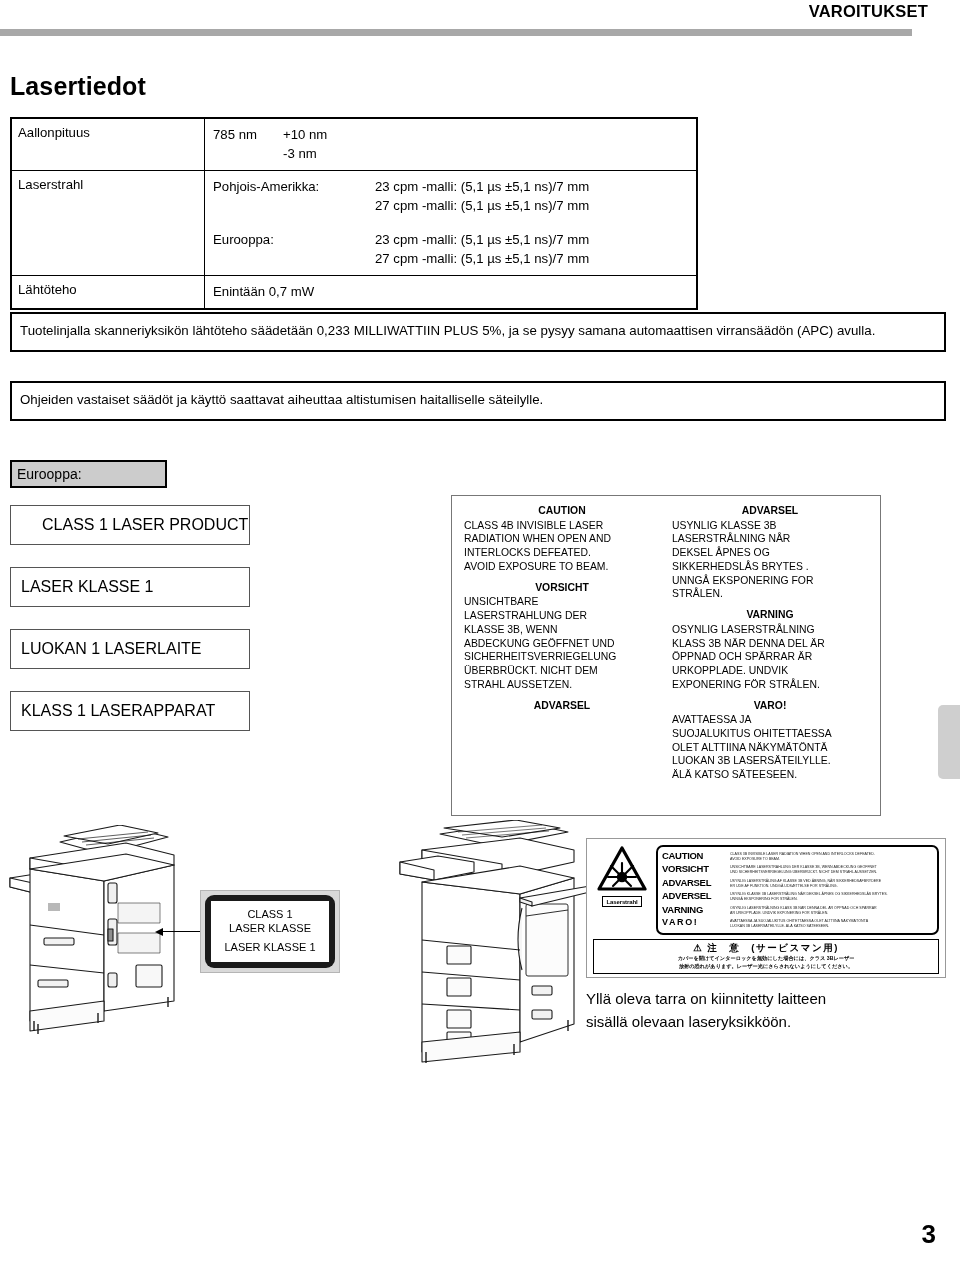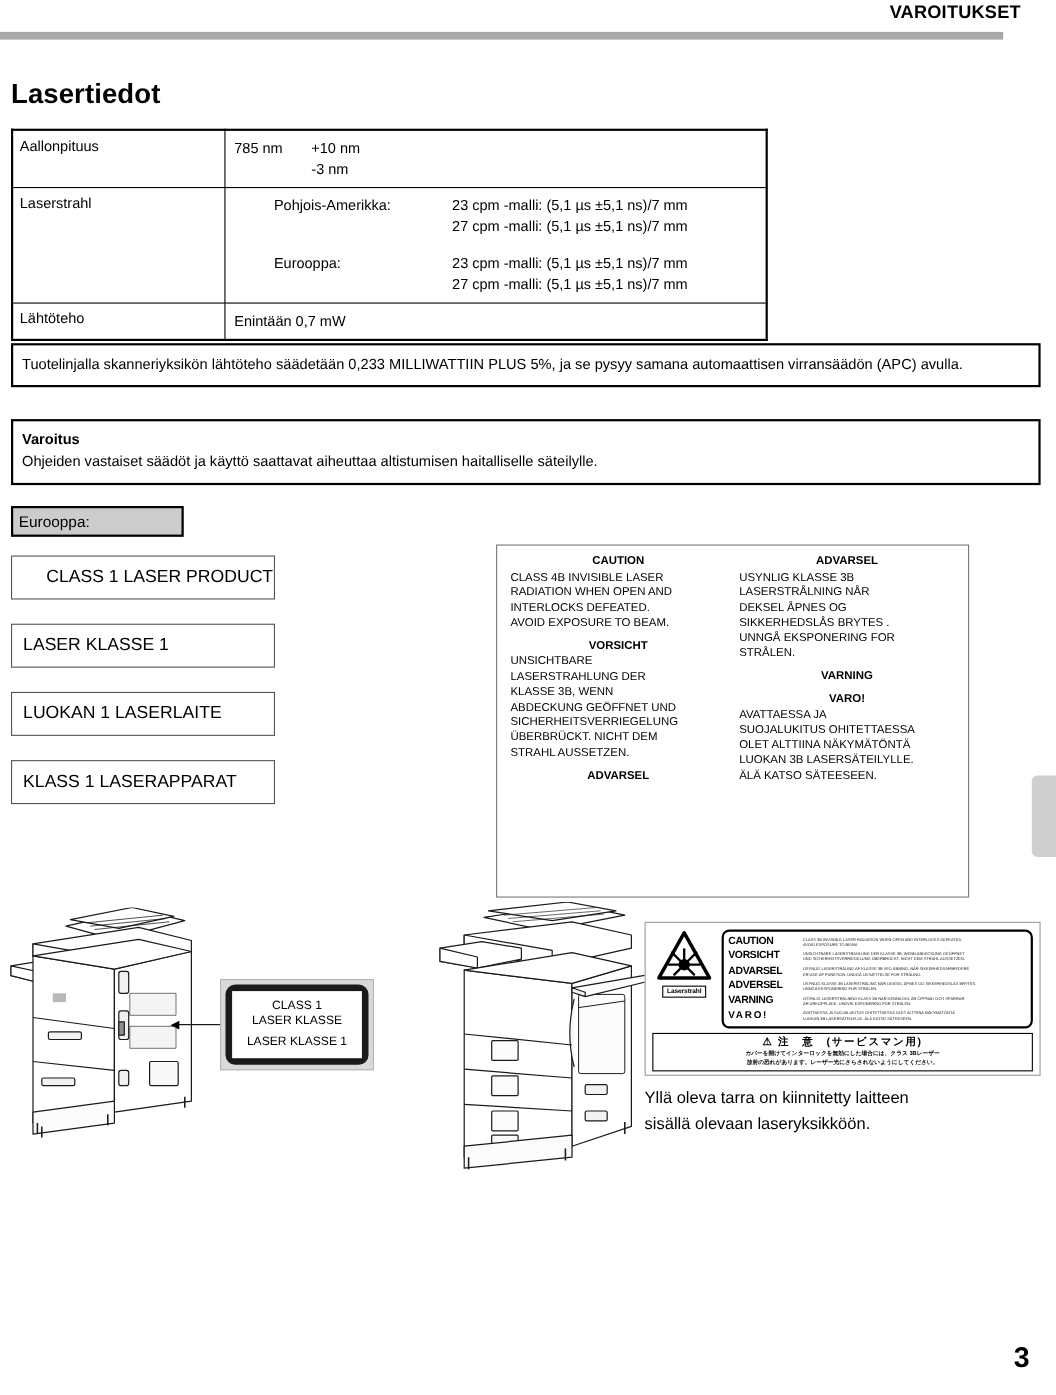--- a/index.html
+++ b/index.html
@@ -65,21 +65,21 @@
     vertical-align: top;
     padding: 6px 0 7px 6px;
   }
   .spec-table td.label { width: 186px; }
   .spec-table td.value { padding-left: 8px; }
   .spec-row-inner { display: flex; }
   .sv-a { width: 70px; flex: none; }
   .sv-b { flex: none; }
   .pulse-grid { display: grid; grid-template-columns: 162px 1fr; row-gap: 0; }
   .pulse-grid .reg { padding-top: 0; }
-  .pulse-block { margin-bottom: 14px; margin-left: 36px; }
+  .pulse-block { margin-bottom: 14px; }
   .pulse-block:last-child { margin-bottom: 0; }
   .line { line-height: 1.45; white-space: nowrap; }
 
   
   .note-box {
     position: absolute;
     left: 10px;
     border: 2px solid #000;
     font-size: 13.3px;
     line-height: 1.5;
@@ -385,21 +385,20 @@
       </td>
     </tr>
   </tbody>
 </table>
 
 <div class="note-box" id="note-apc">
   <div>Tuotelinjalla skanneriyksikön lähtöteho säädetään 0,233 MILLIWATTIIN PLUS 5%, ja se pysyy samana automaattisen virransäädön (APC) avulla.</div>
 </div>
 
 <div class="note-box" id="note-varoitus">
-  <div class="note-title">Varoitus</div>
   <div>Ohjeiden vastaiset säädöt ja käyttö saattavat aiheuttaa altistumisen haitalliselle säteilylle.</div>
 </div>
 
 <div class="europe-chip">Eurooppa:</div>
 
 <div class="class-box" id="class-box-0">CLASS 1 LASER PRODUCT</div>
 <div class="class-box" id="class-box-1">LASER KLASSE 1</div>
 <div class="class-box" id="class-box-2">LUOKAN 1 LASERLAITE</div>
 <div class="class-box" id="class-box-3">KLASS 1 LASERAPPARAT</div>
 
@@ -431,20 +430,25 @@
       <div class="hd">ADVARSEL</div>
       <div class="bd">USYNLIG KLASSE 3B
 LASERSTRÅLNING NÅR
 DEKSEL ÅPNES OG
 SIKKERHEDSLÅS BRYTES .
 UNNGÅ EKSPONERING FOR
 STRÅLEN.</div>
     </div>
     <div class="blk">
       <div class="hd">VARNING</div>
+      <div class="bd">OSYNLIG LASERSTRÅLNING
+KLASS 3B NÄR DENNA DEL ÄR
+ÖPPNAD OCH SPÄRRAR ÄR
+URKOPPLADE. UNDVIK
+EXPONERING FÖR STRÅLEN.</div>
     </div>
     <div class="blk">
       <div class="hd">VARO!</div>
       <div class="bd">AVATTAESSA JA
 SUOJALUKITUS OHITETTAESSA
 OLET ALTTIINA NÄKYMÄTÖNTÄ
 LUOKAN 3B LASERSÄTEILYLLE.
 ÄLÄ KATSO SÄTEESEEN.</div>
     </div>
   </div>

